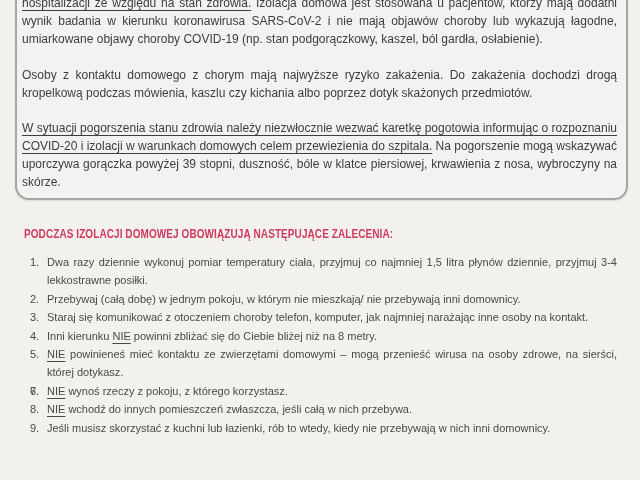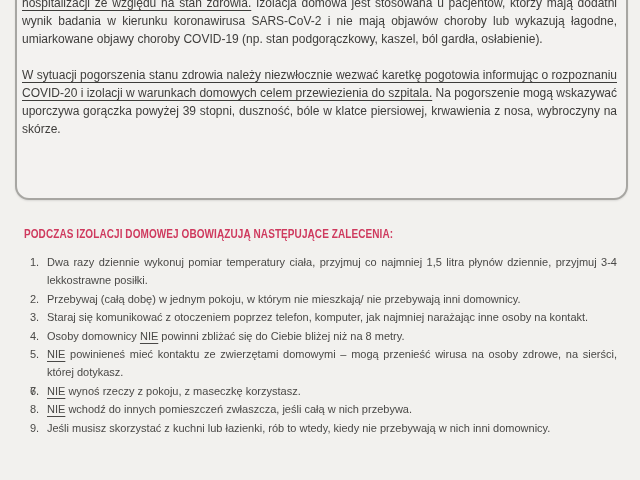--- a/index.html
+++ b/index.html
@@ -60,30 +60,31 @@
   }
   .item .num { position: absolute; left: 0; top: 0; }
 </style>
 </head>
 <body>
 
 <div class="page">
 
   <div class="intro-box">
     <p><span class="u">hospitalizacji ze względu na stan zdrowia.</span><span> Izolacja domowa jest stosowana u pacjentów, którzy mają dodatni wynik badania w kierunku koronawirusa SARS-CoV-2  i nie mają objawów choroby lub wykazują łagodne, umiarkowane objawy choroby COVID-19 (np. stan podgorączkowy, kaszel, ból gardła, osłabienie).</span></p>
+    <p><span>Osoby z kontaktu domowego z chorym mają najwyższe ryzyko zakażenia. Do zakażenia dochodzi drogą kropelkową podczas mówienia, kaszlu czy kichania albo poprzez dotyk skażonych przedmiotów.</span></p>
     <p><span class="u">W sytuacji pogorszenia stanu zdrowia należy niezwłocznie wezwać karetkę pogotowia informując o rozpoznaniu COVID-20 i izolacji w warunkach domowych celem przewiezienia do szpitala.</span><span> Na pogorszenie mogą wskazywać uporczywa gorączka powyżej 39 stopni, duszność, bóle w klatce piersiowej, krwawienia z nosa, wybroczyny na skórze.</span></p>
   </div>
 
   <h2 class="heading">PODCZAS IZOLACJI DOMOWEJ OBOWIĄZUJĄ NASTĘPUJĄCE ZALECENIA:</h2>
 
   <ol class="list">
       <li class="item"><span class="num">1.</span><span>Dwa razy dziennie wykonuj pomiar temperatury ciała, przyjmuj co najmniej 1,5 litra płynów dziennie, przyjmuj 3-4 lekkostrawne posiłki.</span><span class="u"></span><span></span></li>
       <li class="item"><span class="num">2.</span><span>Przebywaj (całą dobę) w jednym pokoju, w którym nie mieszkają/ nie przebywają inni domownicy.</span><span class="u"></span><span></span></li>
-      <li class="item"><span class="num">3.</span><span>Staraj się komunikować z otoczeniem poprzez telefon, komputer, jak najmniej narażając inne osoby na kontakt.</span><span class="u"></span><span></span></li>
-      <li class="item"><span class="num">4.</span><span>Osoby domownicy </span><span class="u">NIE</span><span> powinni zbliżać się do Ciebie bliżej niż na 8 metry.</span></li>
+      <li class="item"><span class="num">3.</span><span>Staraj się komunikować z otoczeniem choroby telefon, komputer, jak najmniej narażając inne osoby na kontakt.</span><span class="u"></span><span></span></li>
+      <li class="item"><span class="num">4.</span><span>Inni kierunku </span><span class="u">NIE</span><span> powinni zbliżać się do Ciebie bliżej niż na 8 metry.</span></li>
       <li class="item"><span class="num">5.</span><span></span><span class="u">NIE</span><span> powinieneś mieć kontaktu ze zwierzętami domowymi – mogą przenieść wirusa na osoby zdrowe, na sierści, której dotykasz.</span></li>
       <li class="item"><span class="num">6.</span><span class="u"></span><span></span></li>
-      <li class="item"><span class="num">7.</span><span></span><span class="u">NIE</span><span> wynoś rzeczy z pokoju, z maseczkę korzystasz.</span></li>
+      <li class="item"><span class="num">7.</span><span></span><span class="u">NIE</span><span> wynoś rzeczy z pokoju, z którego korzystasz.</span></li>
       <li class="item"><span class="num">8.</span><span></span><span class="u">NIE</span><span> wchodź do innych pomieszczeń zwłaszcza, jeśli całą w nich przebywa.</span></li>
       <li class="item"><span class="num">9.</span><span>Jeśli musisz skorzystać z kuchni lub łazienki, rób to wtedy, kiedy nie przebywają w nich inni domownicy.</span><span class="u"></span><span></span></li>
     </ol>
 
 </div>
 
 </body></html>

